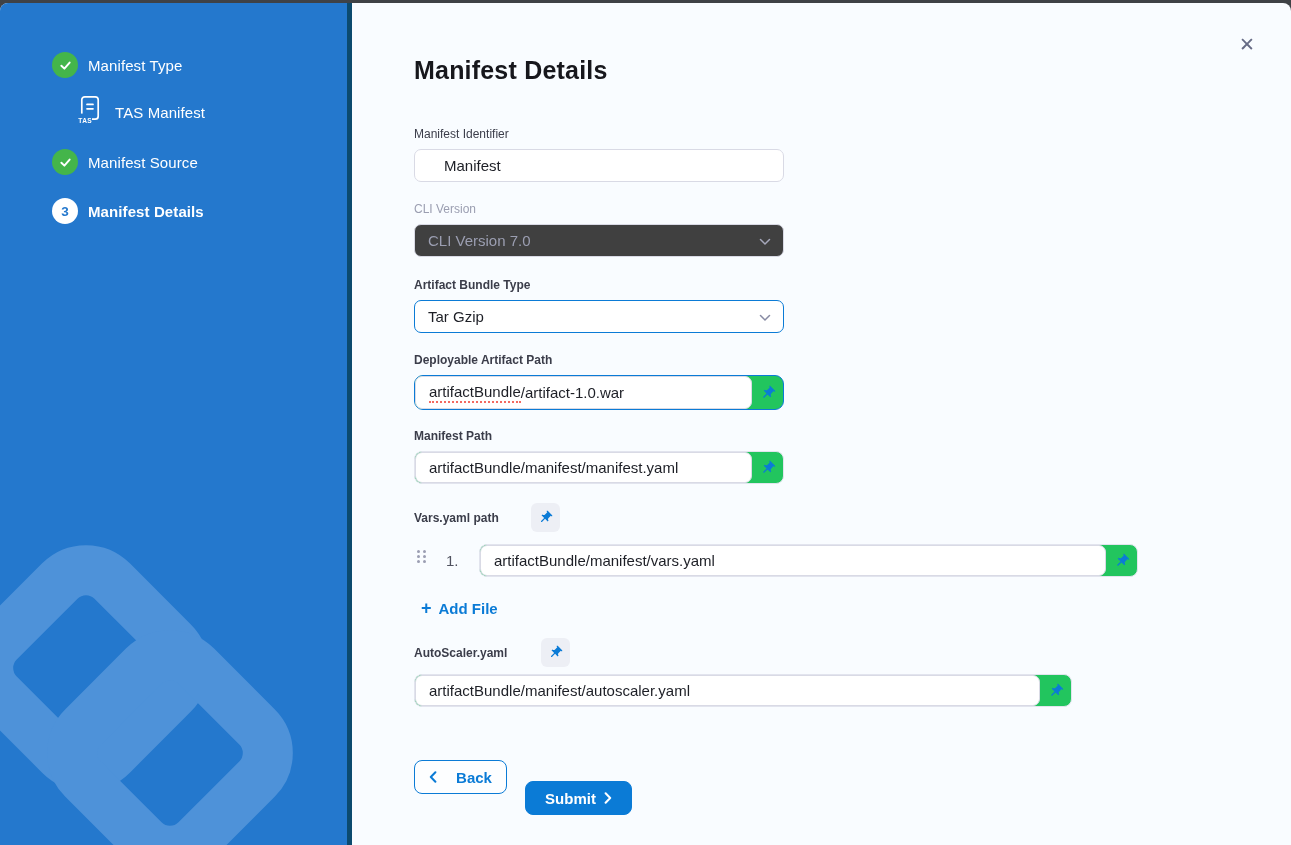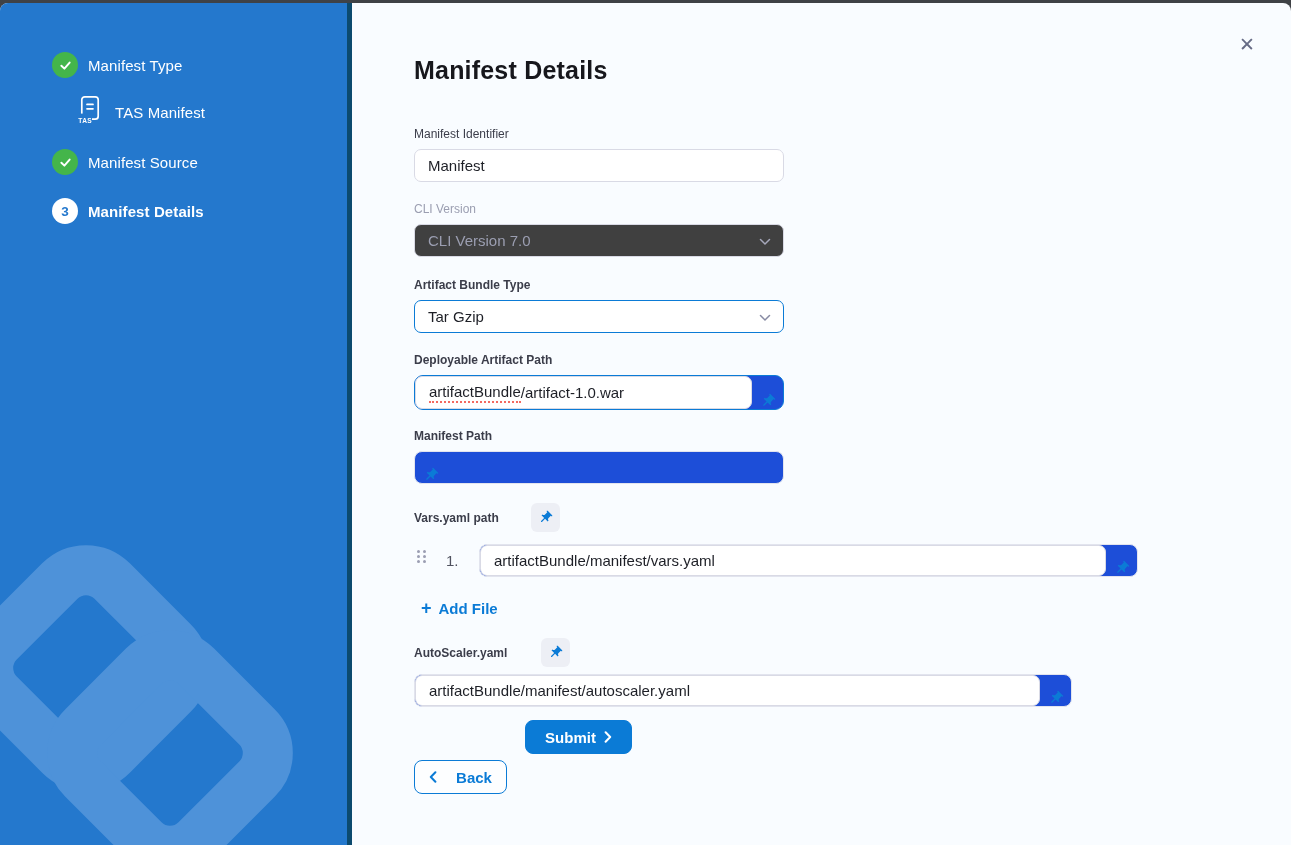--- a/index.html
+++ b/index.html
@@ -31,31 +31,31 @@
   .step-label.bold { font-weight:700; }
   .substep { position:absolute; left:78px; display:flex; align-items:center; gap:13px; height:32px; }
   
   .close-btn { position:absolute; left:1234px; top:28px; width:26px; height:26px; display:flex; align-items:center; justify-content:center; font-size:19px; color:#666b85; cursor:pointer; }
   .title { position:absolute; left:414px; top:53px; font-size:25px; font-weight:700; color:#17171c; letter-spacing:.2px; }
   .label { position:absolute; font-size:12px; font-weight:600; color:#3b3d4a; line-height:18px; }
   .label.med { font-weight:500; }
   .label.dim { color:#9b9eb1; font-weight:500; }
   .ti {
     position:absolute; height:33px; background:#fff; border:1px solid #d9dae5; border-radius:7px;
-    padding:0 13px; font:15px "Liberation Sans","DejaVu Sans",sans-serif; color:#1d1f26; outline:none;
+    padding:0 29px; font:15px "Liberation Sans","DejaVu Sans",sans-serif; color:#1d1f26; outline:none;
   }
   .selectbox {
     position:absolute; height:33px; background:#fff; border:1px solid #d9dae5; border-radius:7px;
     display:flex; align-items:center; justify-content:space-between; padding:0 12px 0 13px;
     font-size:15px; color:#1d1f26; cursor:pointer;
   }
   .selectbox.disabled { background:#404040; color:#9b9eb1; cursor:default; }
   .selectbox.focused { border:1.5px solid #0b7bd6; }
   .group {
-    position:absolute; display:flex; align-items:flex-end; background:#1d4ed8;
+    position:absolute; display:flex; align-items:center; background:#22c55e;
     border:1px solid #e2e4ee; border-radius:8px; height:33px;
   }
   .group.focused { border:1.5px solid #0b7bd6; border-radius:9px; height:35px; }
   .group .gi {
     flex:1; min-width:0; height:100%; background:#fff; border:1px solid #d9dae5; border-radius:7px;
     padding:0 13px; font:15px "Liberation Sans","DejaVu Sans",sans-serif; color:#1d1f26; outline:none;
     display:flex; align-items:center; white-space:nowrap; overflow:hidden;
   }
   .pinbtn { width:31px; display:flex; align-items:center; justify-content:center; cursor:pointer; flex:0 0 31px; }
   .pinchip { position:absolute; width:29px; height:29px; background:#edeff5; border-radius:6px; display:flex; align-items:center; justify-content:center; cursor:pointer; }
@@ -151,20 +151,21 @@
       </div>
     <div class="pinbtn">
       <svg class="pin-svg" width="16" height="16" viewBox="0 0 24 24">
           <path fill="#0b7bd6" d="M16,9V4l1,0c0.55,0,1-0.45,1-1v0c0-0.55-0.45-1-1-1H7C6.45,2,6,2.45,6,3v0c0,0.55,0.45,1,1,1l1,0v5c0,1.66-1.34,3-3,3h0v2h5.97v7l1,1l1-1v-7H19v-2h0C17.34,12,16,10.66,16,9z"></path>
         </svg>
     </div>
   </div>
 
   <div class="label" style="left:414px; top:424px;">Manifest Path</div>
   <div class="group" style="left:414px; top:448px; width:370px;">
+    <div class="gi" role="textbox">artifactBundle/manifest/manifest.yaml</div>
     <div class="pinbtn">
       <svg class="pin-svg" width="16" height="16" viewBox="0 0 24 24">
           <path fill="#0b7bd6" d="M16,9V4l1,0c0.55,0,1-0.45,1-1v0c0-0.55-0.45-1-1-1H7C6.45,2,6,2.45,6,3v0c0,0.55,0.45,1,1,1l1,0v5c0,1.66-1.34,3-3,3h0v2h5.97v7l1,1l1-1v-7H19v-2h0C17.34,12,16,10.66,16,9z"></path>
         </svg>
     </div>
   </div>
 
   <div class="label" style="left:414px; top:506px;">Vars.yaml path</div>
   <div class="pinchip" style="left:531px; top:500px;">
     <svg class="pin-svg" width="15" height="15" viewBox="0 0 24 24">
@@ -211,21 +212,21 @@
   </div>
 
   <div class="btn outline" style="left:414px; top:757px; width:93px;gap:19px;">
     <span>
       <svg width="8" height="12" viewBox="0 0 8 12">
           <path d="M6.4 1.2 L1.8 6 L6.4 10.8" stroke="#0b7bd6" stroke-width="2" fill="none" stroke-linecap="round" stroke-linejoin="round"></path>
         </svg>
     </span>
     <span>Back</span>
   </div>
-  <div class="btn primary" style="left:525px; top:717px; width:107px;">
+  <div class="btn primary" style="left:525px; top:778px; width:107px;">
     <span>Submit</span>
     <span>
       <svg width="8" height="12" viewBox="0 0 8 12">
           <path d="M1.6 1.2 L6.2 6 L1.6 10.8" stroke="#ffffff" stroke-width="2" fill="none" stroke-linecap="round" stroke-linejoin="round"></path>
         </svg>
     </span>
   </div>
 
 </div>
 

